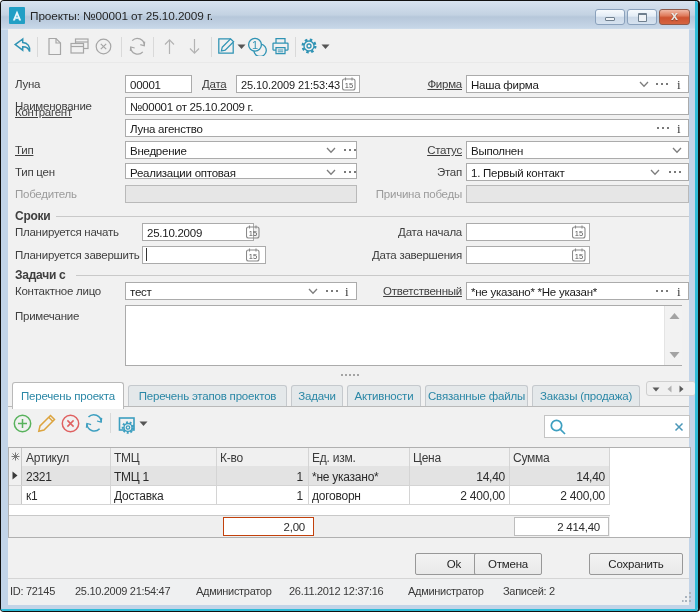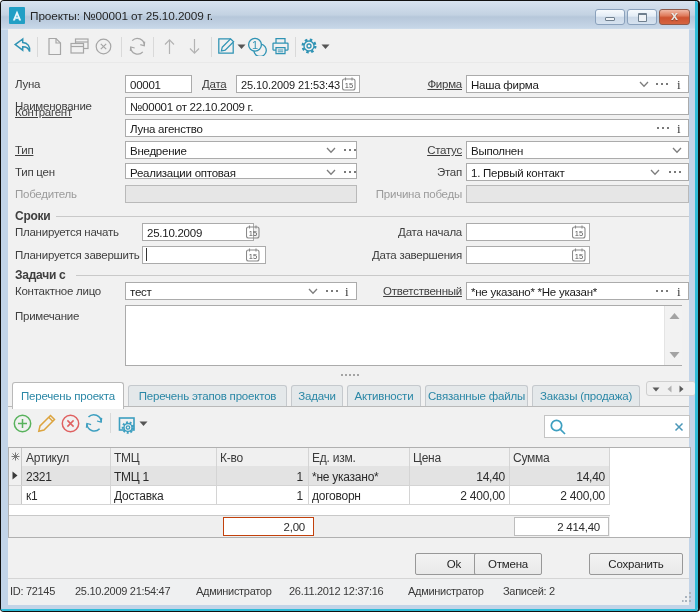--- a/index.html
+++ b/index.html
@@ -130,21 +130,21 @@
     <path d="M1 1 L5 5.2 L9 1"></path>
   </svg>
  <div class="dots" style="left:656px;top:83px">
     <i></i>
     <i></i>
     <i></i>
   </div>
  <div class="inf" style="left:677px;top:77px">i</div>
 
  <div class="lbl" style="left:15px;top:100px">Наименование</div>
- <div class="fld" style="left:125px;top:97px;width:564px;height:18px">№00001 от 22.10.2009 г.</div>
+ <div class="fld" style="left:125px;top:97px;width:564px;height:18px">№00001 от 25.10.2009 г.</div>
 
  <div class="lbl lnk" style="left:15px;top:106px">Контрагент</div>
  <div class="fld" style="left:125px;top:119px;width:564px;height:18px">Луна агенство</div>
  <div class="dots" style="left:657px;top:127px">
     <i></i>
     <i></i>
     <i></i>
   </div>
  <div class="inf" style="left:677px;top:121px">i</div>
 

